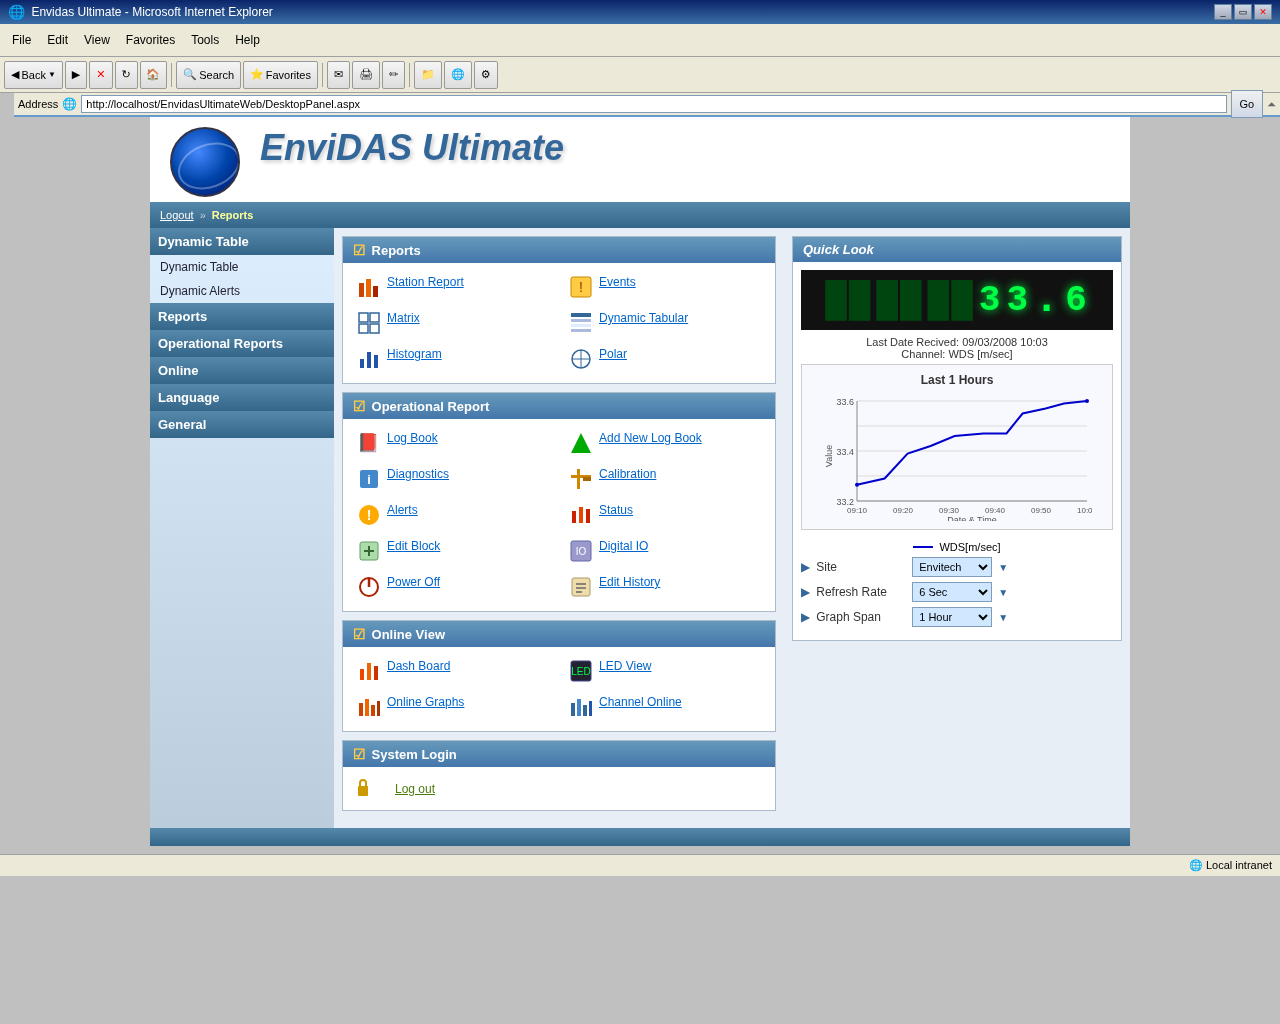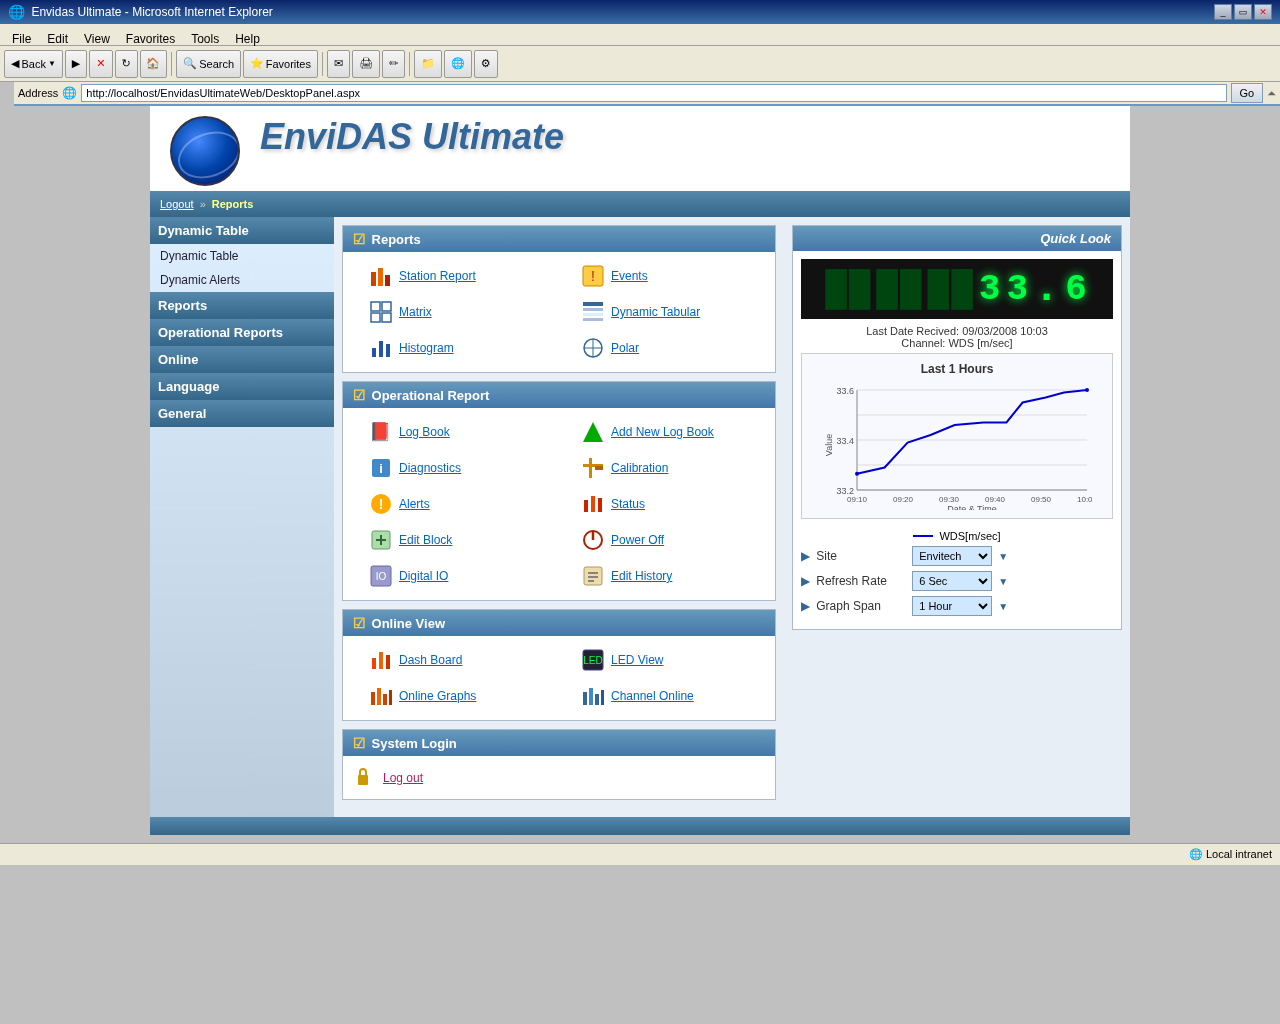--- a/index.html
+++ b/index.html
@@ -24,22 +24,22 @@
       border: 1px solid #6080a0;
       font-size: 9px;
       display: flex; align-items: center; justify-content: center;
       cursor: pointer; color: #000;
     }
 
     .browser-menu-bar {
       background: #ece9d8;
       height: 22px;
       display: flex;
-      align-items: flex-start;
-      padding: 6px 4px;
+      align-items: center;
+      padding: 16px 4px;
       font-size: 12px;
       border-bottom: 1px solid #a0a0a0;
     }
     .menu-item {
       padding: 2px 8px;
       cursor: pointer;
     }
 
     .browser-toolbar {
       background: #ece9d8;
@@ -80,21 +80,21 @@
       font-size: 11px;
       padding: 4px 4px;
       background: white;
     }
     .go-btn {
       background: linear-gradient(to bottom, #f0f0f0, #d0d8e8);
       border: 1px solid #7f9db9;
       padding: 1px 8px;
       font-size: 11px;
       cursor: pointer;
-      height: 20px;
+      height: 28px;
     }
 
     
     .page-wrapper {
       background: white;
       width: 980px;
       margin: 0 auto;
       min-height: 700px;
     }
 
@@ -203,25 +203,24 @@
     }
     .panel-header-icon { font-size: 14px; color: #ffcc44; }
     .panel-body {
       padding: 8px;
       display: grid;
       grid-template-columns: 1fr 1fr;
       gap: 4px 8px;
     }
     .report-item {
       display: flex;
-      align-items: center;
+      align-items: flex-start;
       gap: 6px;
       padding: 4px 6px;
       cursor: pointer;
-      margin-left: 12px;
     }
     .report-icon {
       width: 24px; height: 24px;
       display: flex; align-items: center; justify-content: center;
       font-size: 16px;
     }
     .report-link {
       color: #0066cc;
       text-decoration: underline;
       font-size: 12px;
@@ -235,21 +234,20 @@
       width: 330px;
       margin-left: 8px;
     }
     .quicklook-header {
       background: linear-gradient(to bottom, #6699bb, #4477aa);
       color: white;
       font-weight: bold;
       font-size: 13px;
       padding: 5px 10px;
       font-style: italic;
-      text-align: right;
     }
     .quicklook-body { padding: 8px; }
 
     
     .led-display {
       background: #111;
       padding: 8px 12px;
       display: flex;
       align-items: center;
       justify-content: center;
@@ -611,35 +609,35 @@
                       <line x1="7" y1="12" x2="17" y2="12" stroke="#336633" stroke-width="2"></line>
                       <line x1="12" y1="7" x2="12" y2="17" stroke="#336633" stroke-width="2"></line>
                     </svg>
                 </div>
                 <span class="report-link">Edit Block</span>
               </div>
 
               <div class="report-item">
                 <div class="report-icon">
                   <svg width="24" height="24">
-                      <circle cx="12" cy="12" r="9" fill="none" stroke="#aa2200" stroke-width="2"></circle>
-                      <line x1="12" y1="3" x2="12" y2="12" stroke="#aa2200" stroke-width="2.5"></line>
-                    </svg>
-                </div>
-                <span class="report-link">Power Off</span>
-              </div>
-
-              <div class="report-item">
-                <div class="report-icon">
-                  <svg width="24" height="24">
                     <rect x="2" y="2" width="20" height="20" rx="2" fill="#9999cc" stroke="#6666aa"></rect>
                     <text x="12" y="16" text-anchor="middle" font-size="10" fill="white">IO</text>
                   </svg>
                 </div>
                 <span class="report-link">Digital IO</span>
+              </div>
+
+              <div class="report-item">
+                <div class="report-icon">
+                  <svg width="24" height="24">
+                      <circle cx="12" cy="12" r="9" fill="none" stroke="#aa2200" stroke-width="2"></circle>
+                      <line x1="12" y1="3" x2="12" y2="12" stroke="#aa2200" stroke-width="2.5"></line>
+                    </svg>
+                </div>
+                <span class="report-link">Power Off</span>
               </div>
 
               <div class="report-item">
                 <div class="report-icon">
                   <svg width="24" height="24">
                       <rect x="3" y="3" width="18" height="18" rx="2" fill="#eeddaa" stroke="#aa9966"></rect>
                       <line x1="7" y1="9" x2="17" y2="9" stroke="#666" stroke-width="1.5"></line>
                       <line x1="7" y1="13" x2="17" y2="13" stroke="#666" stroke-width="1.5"></line>
                       <line x1="7" y1="17" x2="13" y2="17" stroke="#666" stroke-width="1.5"></line>
                     </svg>
@@ -708,21 +706,21 @@
               <span class="panel-header-icon">☑</span>
               <span>System Login</span>
             </div>
             <div style="padding:8px; display:flex; align-items:center; gap:8px;">
               <div>
                 <svg width="24" height="24">
                     <rect x="7" y="11" width="10" height="10" rx="1" fill="#cc9900"></rect>
                     <path d="M9,11 V8 a3,3 0 0,1 6,0 V11" fill="none" stroke="#cc9900" stroke-width="2"></path>
                   </svg>
               </div>
-              <span class="report-link" style="color:#be185d;">Log out</span>
+              <span class="report-link" style="color:#4d7c0f;margin-left:12px;">Log out</span>
             </div>
           </div>
 
         </div>
 
         <div class="quicklook-panel">
           <div class="quicklook-header">
             <span>Quick Look</span>
           </div>
           <div class="quicklook-body">

